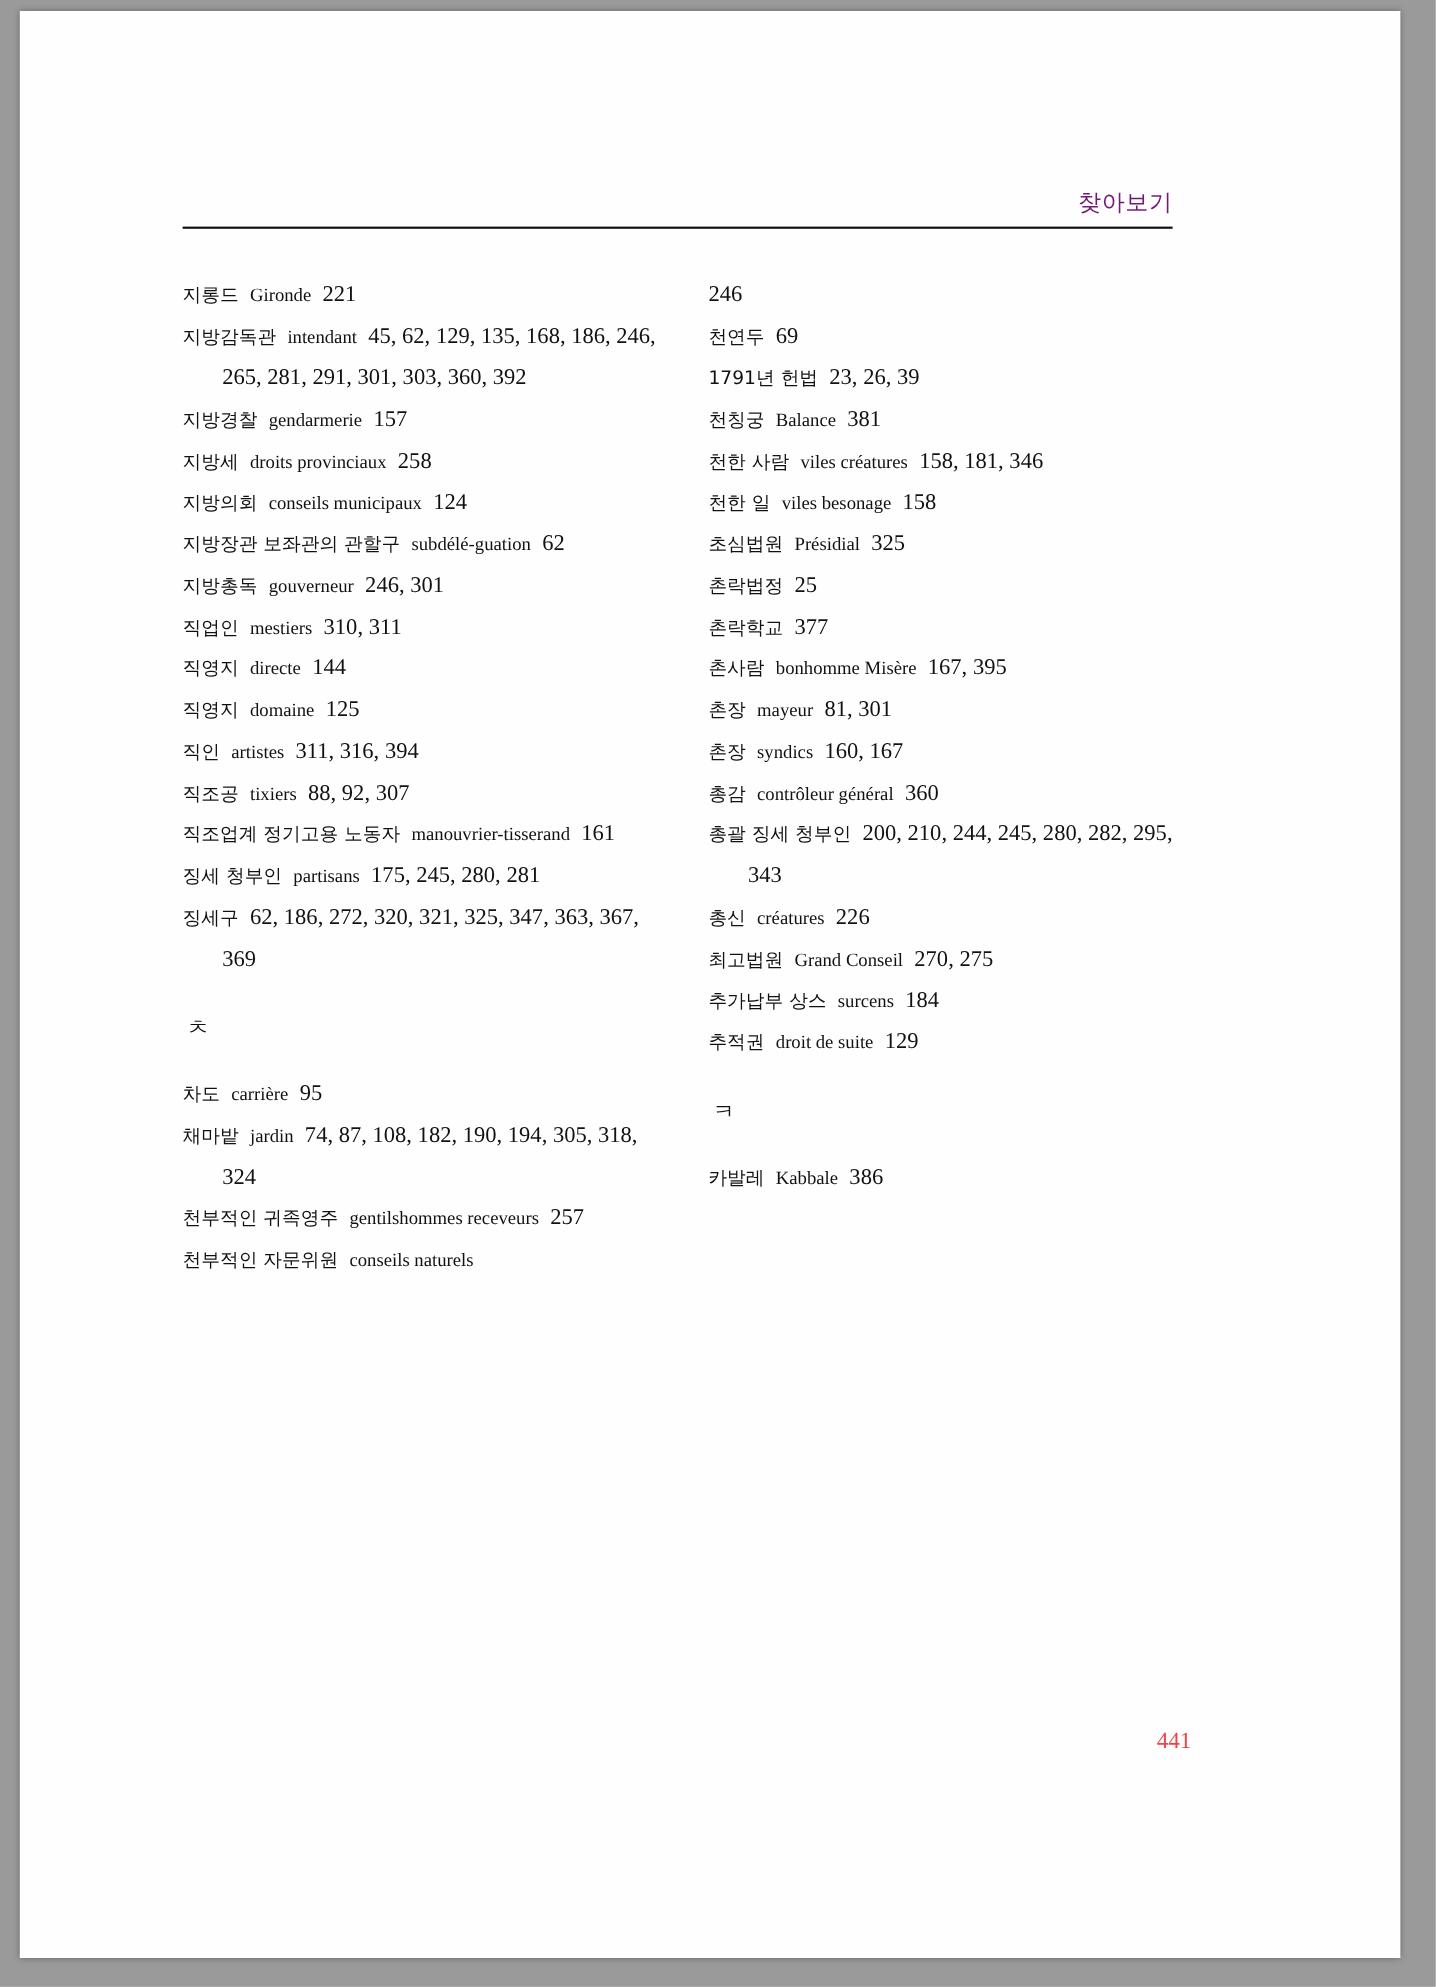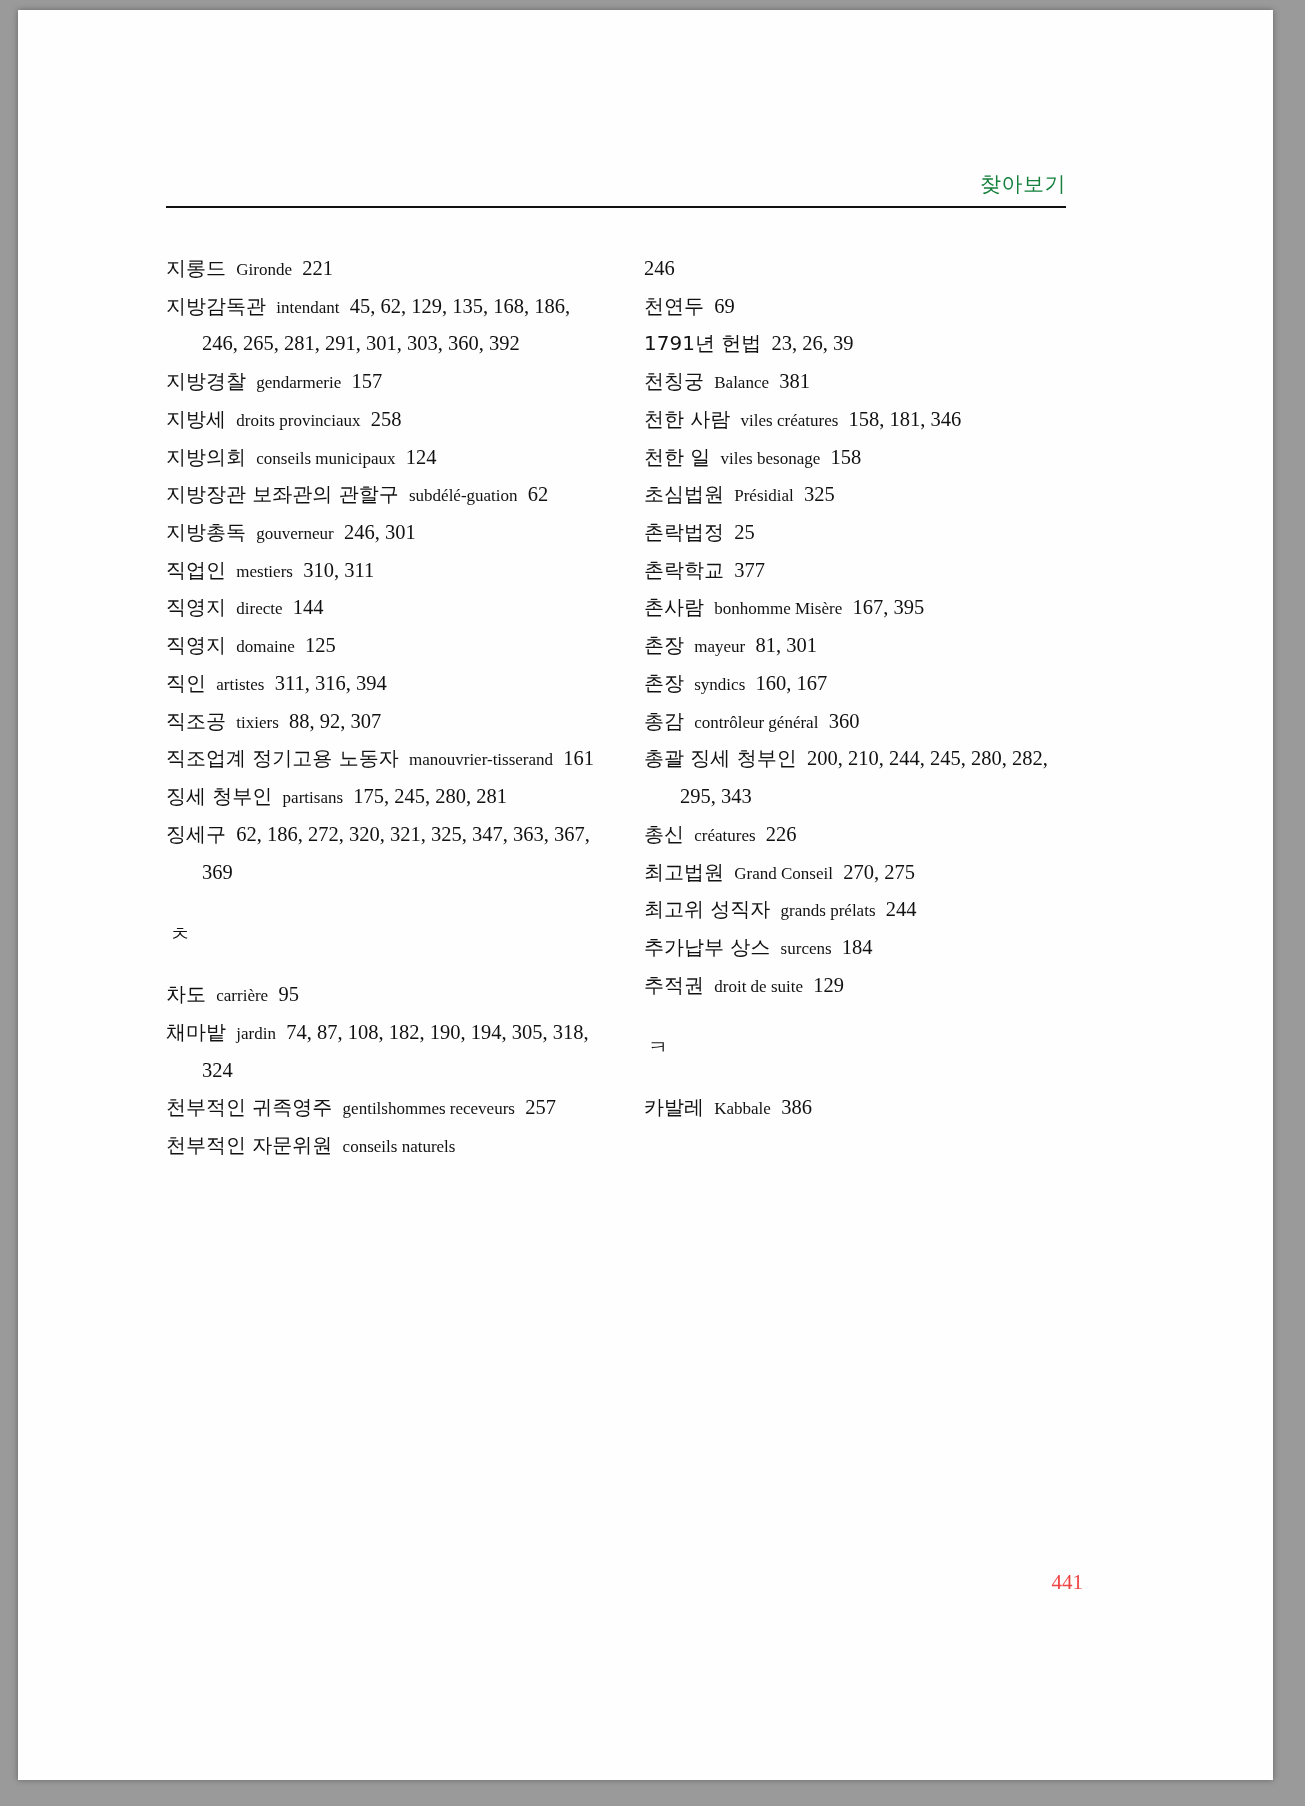--- a/index.html
+++ b/index.html
@@ -28,21 +28,21 @@
     background: #fefefe;
   }
   .header {
     position: absolute;
     left: 148px;
     top: 160px;
     width: 900px;
     text-align: right;
     font-family: "DejaVu Sans", sans-serif;
     font-size: 21px;
-    color: #15803d;
+    color: #701a75;
     letter-spacing: 0.5px;
   }
   .rule {
     position: absolute;
     left: 148px;
     top: 196px;
     width: 900px;
     height: 2px;
     background: #111;
   }
@@ -61,21 +61,21 @@
     font-size: 20.5px;
     line-height: 1.84;
     color: #111;
     margin: 0 0 0 0;
     padding-left: 36px;
     text-indent: -36px;
     white-space: normal;
   }
   .entry .ko {
     font-family: "DejaVu Sans", sans-serif;
-    font-size: 20px;
+    font-size: 17px;
   }
   .entry .lat {
     font-family: Liberation Serif, serif;
     font-size: 17px;
   }
   .entry .nums {
     font-family: "Liberation Serif", serif;
     font-size: 20.5px;
   }
   .section-letter {
@@ -142,21 +142,20 @@
             <div class="entry"><span class="ko">초심법원</span> &nbsp;<span class="lat">Présidial</span> &nbsp;<span class="nums">325</span></div>
             <div class="entry"><span class="ko">촌락법정</span> &nbsp;<span class="nums">25</span></div>
             <div class="entry"><span class="ko">촌락학교</span> &nbsp;<span class="nums">377</span></div>
             <div class="entry"><span class="ko">촌사람</span> &nbsp;<span class="lat">bonhomme Misère</span> &nbsp;<span class="nums">167, 395</span></div>
             <div class="entry"><span class="ko">촌장</span> &nbsp;<span class="lat">mayeur</span> &nbsp;<span class="nums">81, 301</span></div>
             <div class="entry"><span class="ko">촌장</span> &nbsp;<span class="lat">syndics</span> &nbsp;<span class="nums">160, 167</span></div>
             <div class="entry"><span class="ko">총감</span> &nbsp;<span class="lat">contrôleur général</span> &nbsp;<span class="nums">360</span></div>
             <div class="entry"><span class="ko">총괄  징세  청부인</span> &nbsp;<span class="nums">200, 210, 244, 245, 280, 282, 295, 343</span></div>
             <div class="entry"><span class="ko">총신</span> &nbsp;<span class="lat">créatures</span> &nbsp;<span class="nums">226</span></div>
             <div class="entry"><span class="ko">최고법원</span> &nbsp;<span class="lat">Grand Conseil</span> &nbsp;<span class="nums">270, 275</span></div>
-            <div class="entry"><span class="ko">최고위  성직자</span> &nbsp;<span class="lat">grands prélats</span> &nbsp;<span class="nums">244</span></div>
             <div class="entry"><span class="ko">추가납부  상스</span> &nbsp;<span class="lat">surcens</span> &nbsp;<span class="nums">184</span></div>
             <div class="entry"><span class="ko">추적권</span> &nbsp;<span class="lat">droit de suite</span> &nbsp;<span class="nums">129</span></div>
           </div>
         <div class="section-letter">ㅋ</div>
         <div id="col1-after">
             <div class="entry"><span class="ko">카발레</span> &nbsp;<span class="lat">Kabbale</span> &nbsp;<span class="nums">386</span></div>
           </div>
       </div>
 
     </div>

